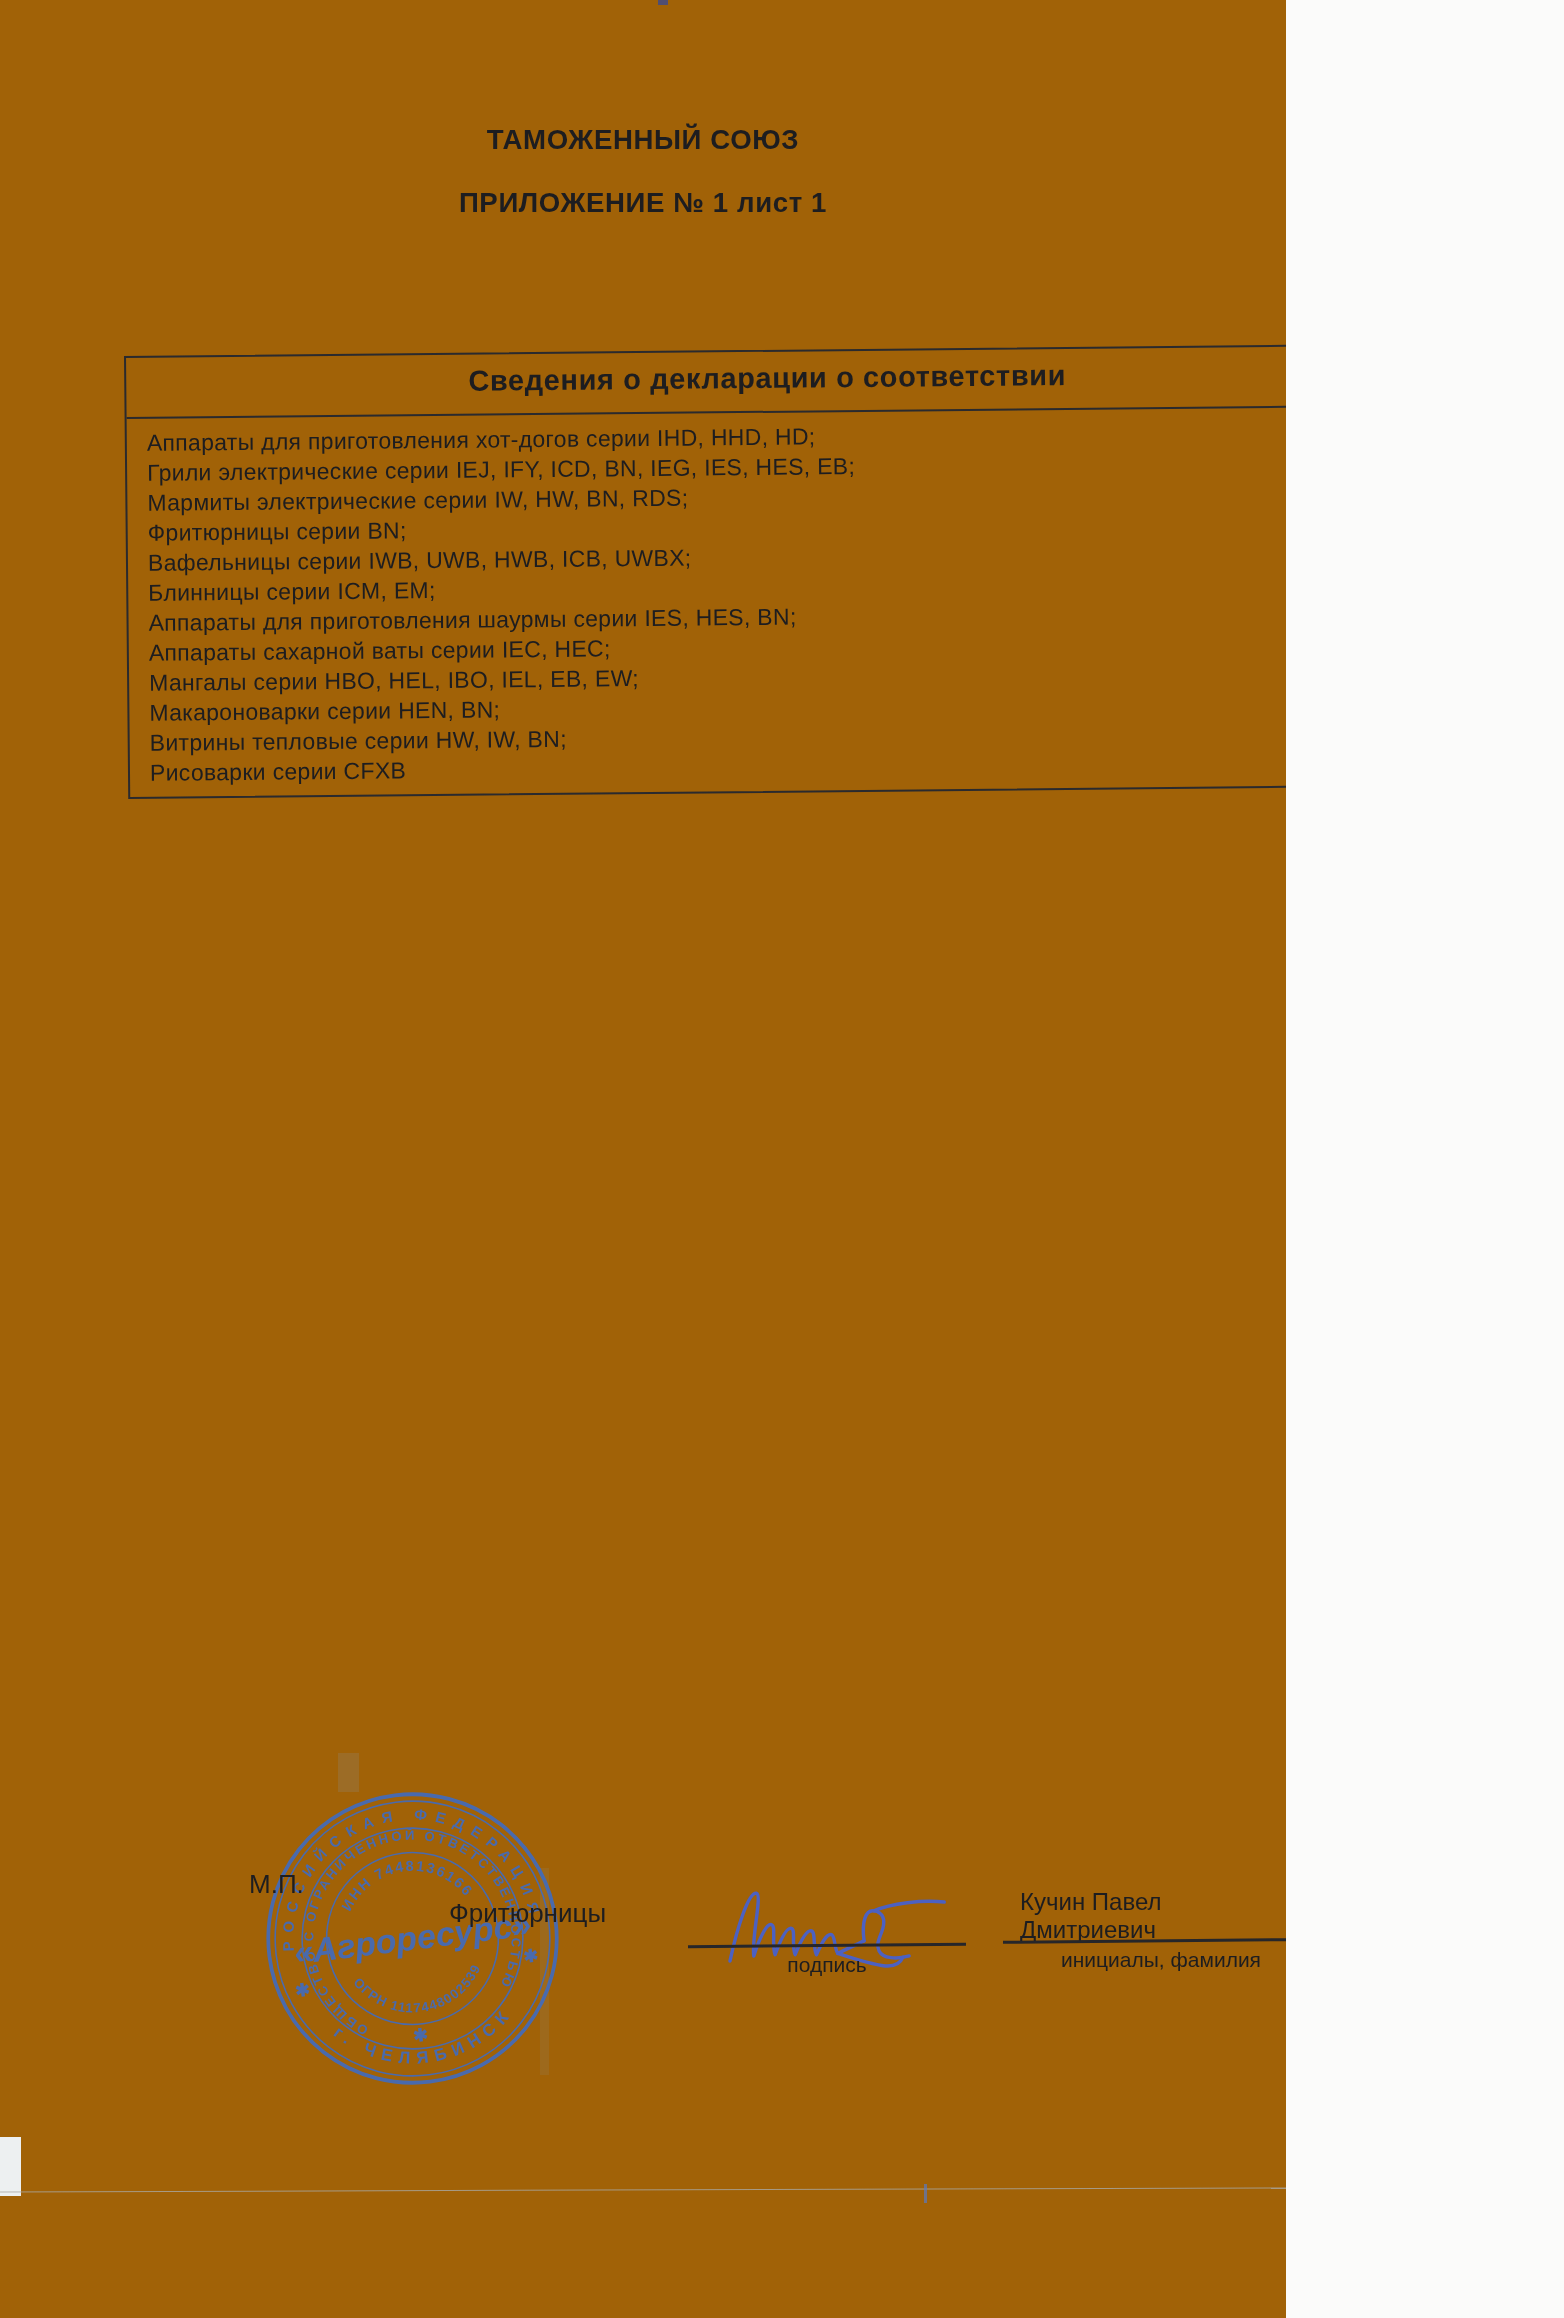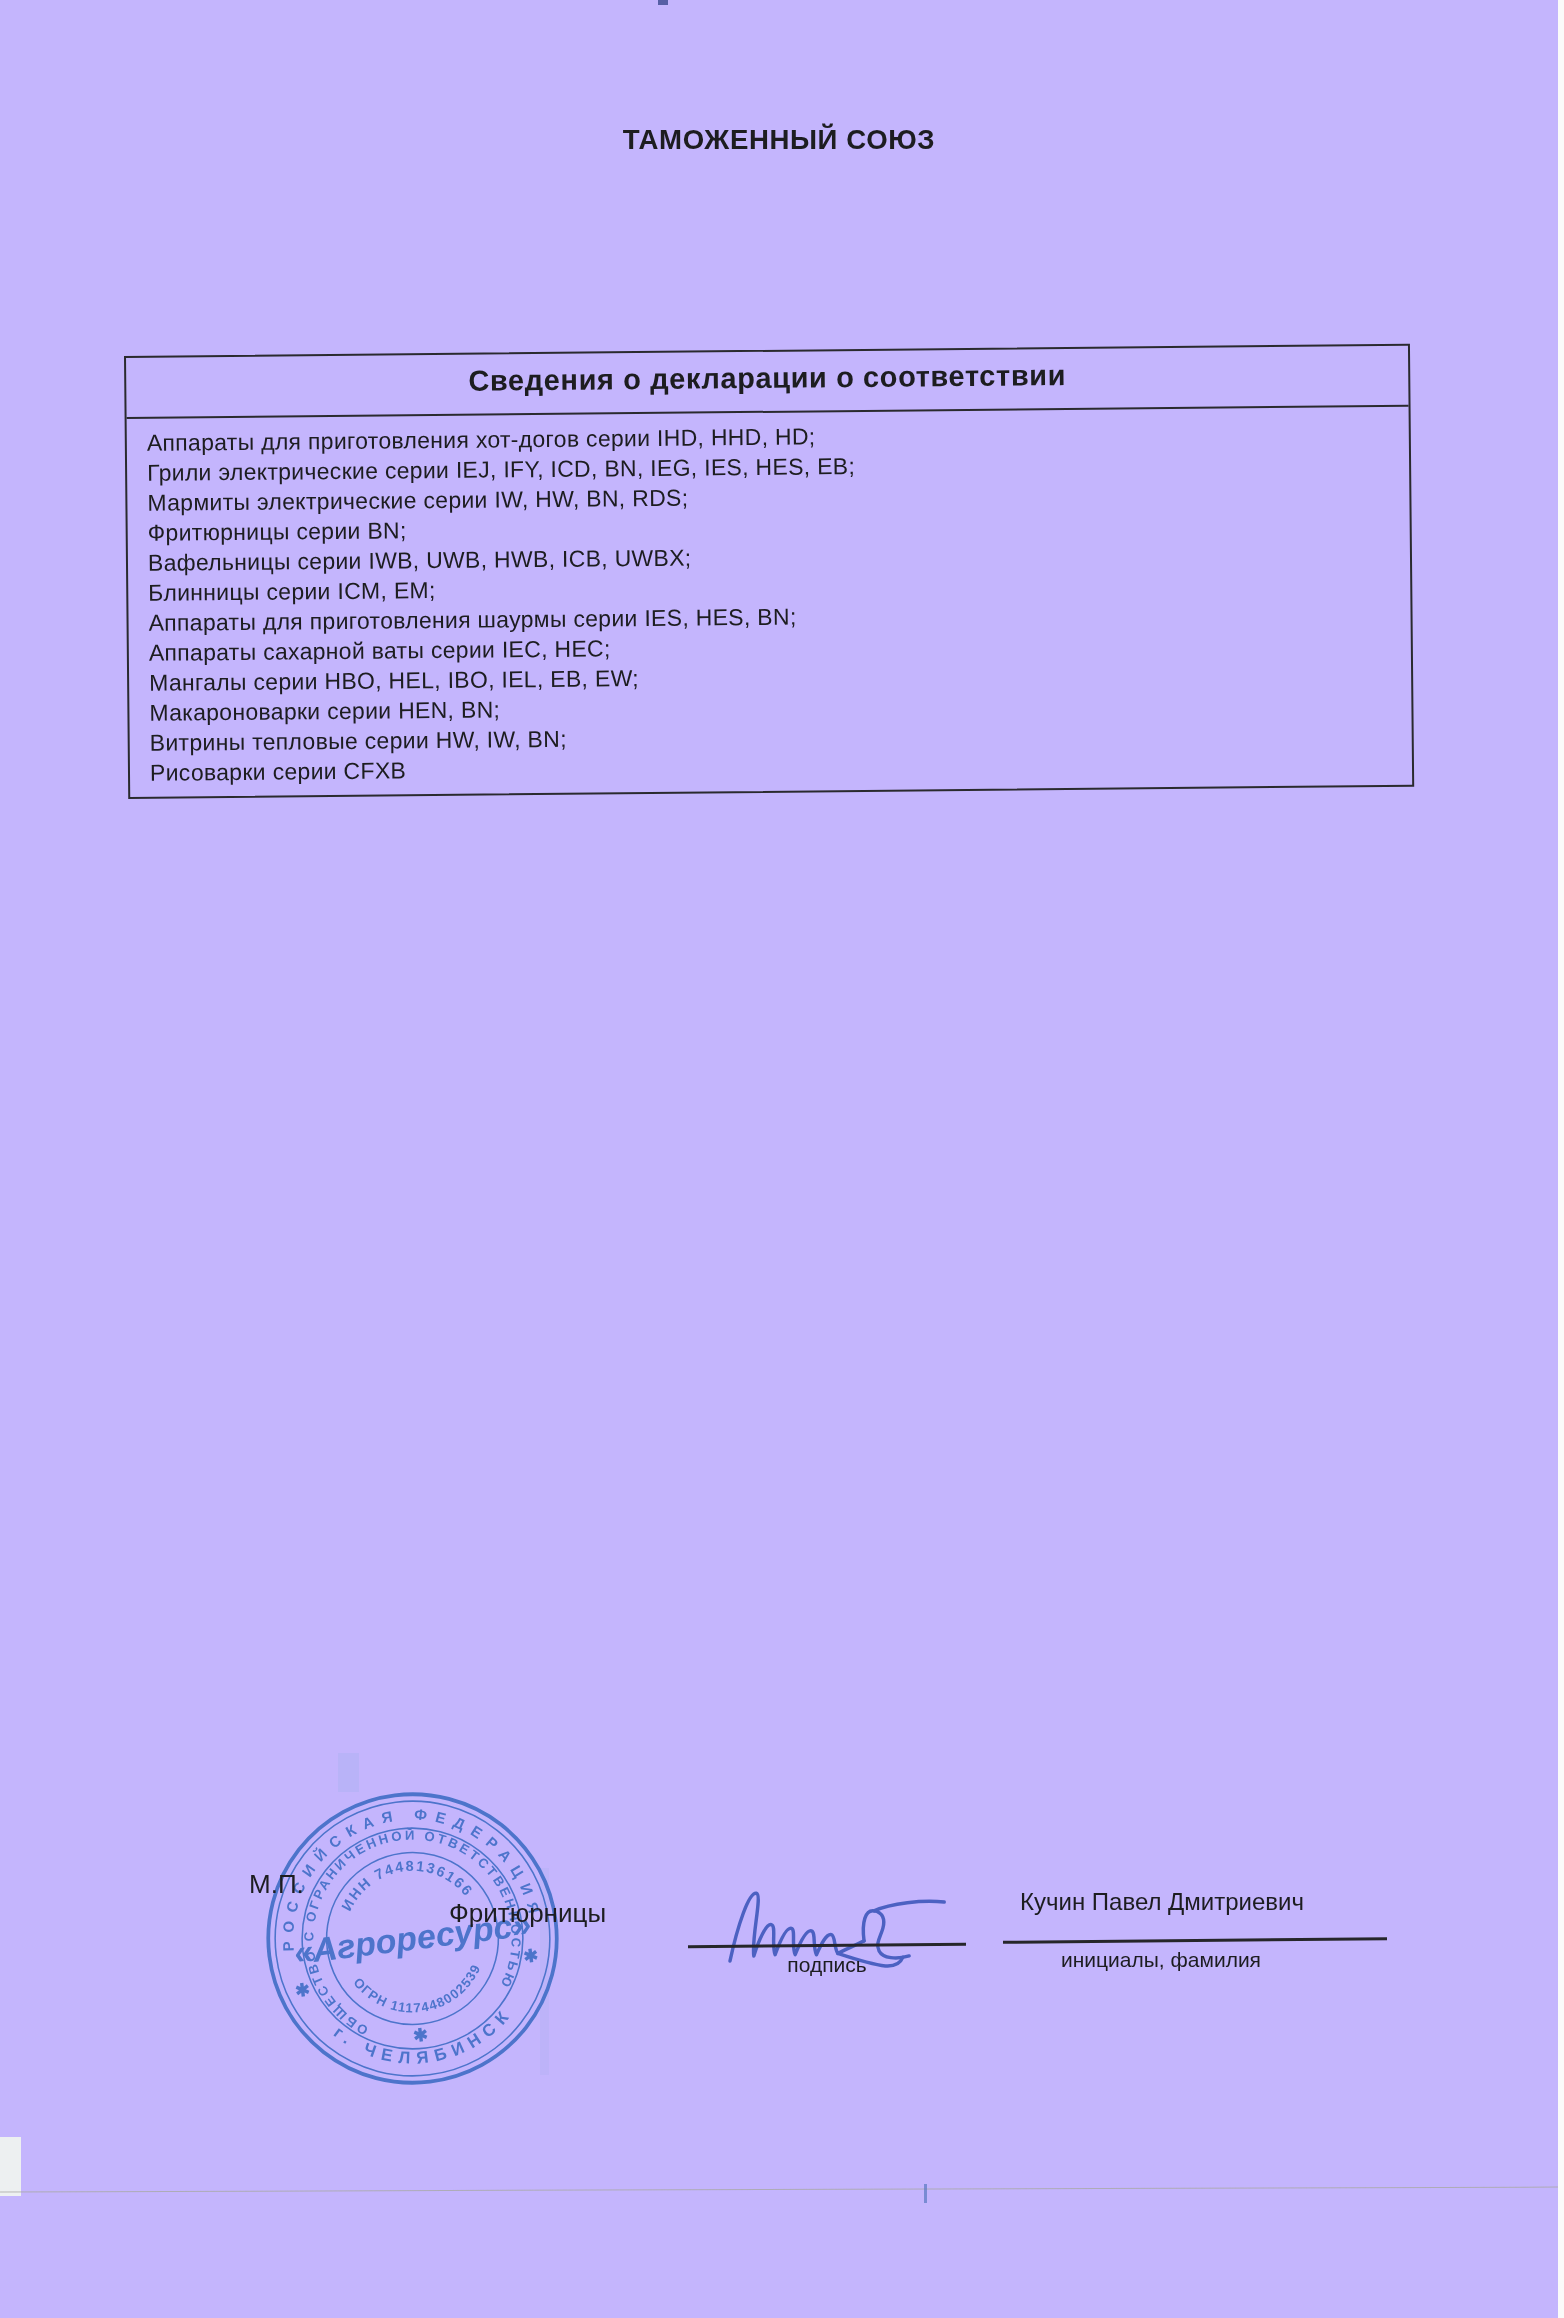--- a/index.html
+++ b/index.html
@@ -1,16 +1,16 @@
 <!DOCTYPE html>
 <html style="font-size:10px"><head>
 <meta charset="utf-8">
 <style>
   html,body{margin:0;padding:0;background:#fbfbfa;}
-  .page{position:relative;width:1558px;height:2319px;background:#c4b5fd;overflow:hidden;
+  .page{position:relative;width:1286px;height:2319px;background:#a16207;overflow:hidden;
         font-family:"Liberation Sans",sans-serif;color:#1d1d20;}
 
   
   .t1,.t2,.t3{position:absolute;left:0;width:100%;text-align:center;font-weight:bold;margin:0;}
   .t1{top:124px;font-size:27.6px;letter-spacing:0.6px;}
   .t2{top:187px;font-size:27.6px;letter-spacing:0.6px;}
   .t3{top:251px;font-size:27.6px;letter-spacing:0.3px;}
   .t3 .decl-num{font-family:"Liberation Serif",serif;font-size:29.5px;letter-spacing:0;}
 
   
@@ -58,20 +58,21 @@
   .streak-b{left:540px;top:1868px;width:8.8px;height:207px;background:rgba(125,165,220,0.10);}
 </style>
 </head>
 <body>
 
 <div class="page">
 
   <div class="artifact top-tick"></div>
 
   <h1 class="t1">ТАМОЖЕННЫЙ СОЮЗ</h1>
+  <h2 class="t2">ПРИЛОЖЕНИЕ № 1 лист 1</h2>
 
   <div class="doc-table">
     <div class="thead">Сведения о декларации о соответствии</div>
     <div class="tbody">
       <div>Аппараты для приготовления хот-догов серии IHD, HHD, HD;</div>
       <div>Грили электрические серии IEJ, IFY, ICD, BN, IEG, IES, HES, EB;</div>
       <div>Мармиты электрические серии IW, HW, BN, RDS;</div>
       <div>Фритюрницы серии BN;</div>
       <div>Вафельницы серии IWB, UWB, HWB, ICB, UWBX;</div>
       <div>Блинницы серии ICM, EM;</div>

